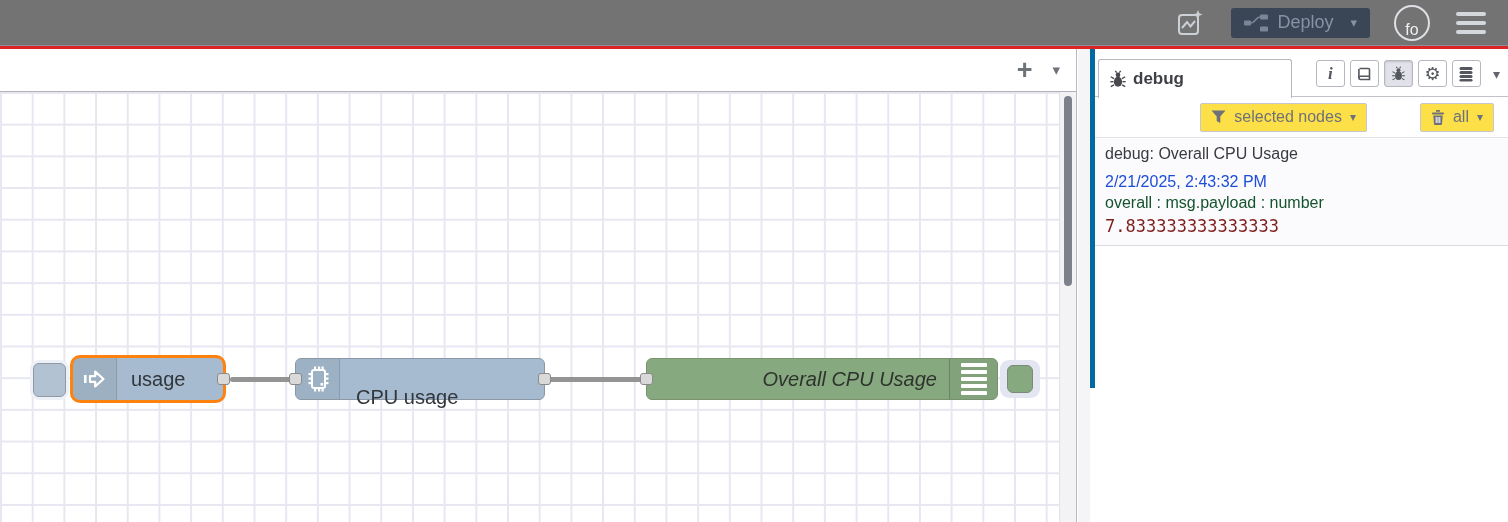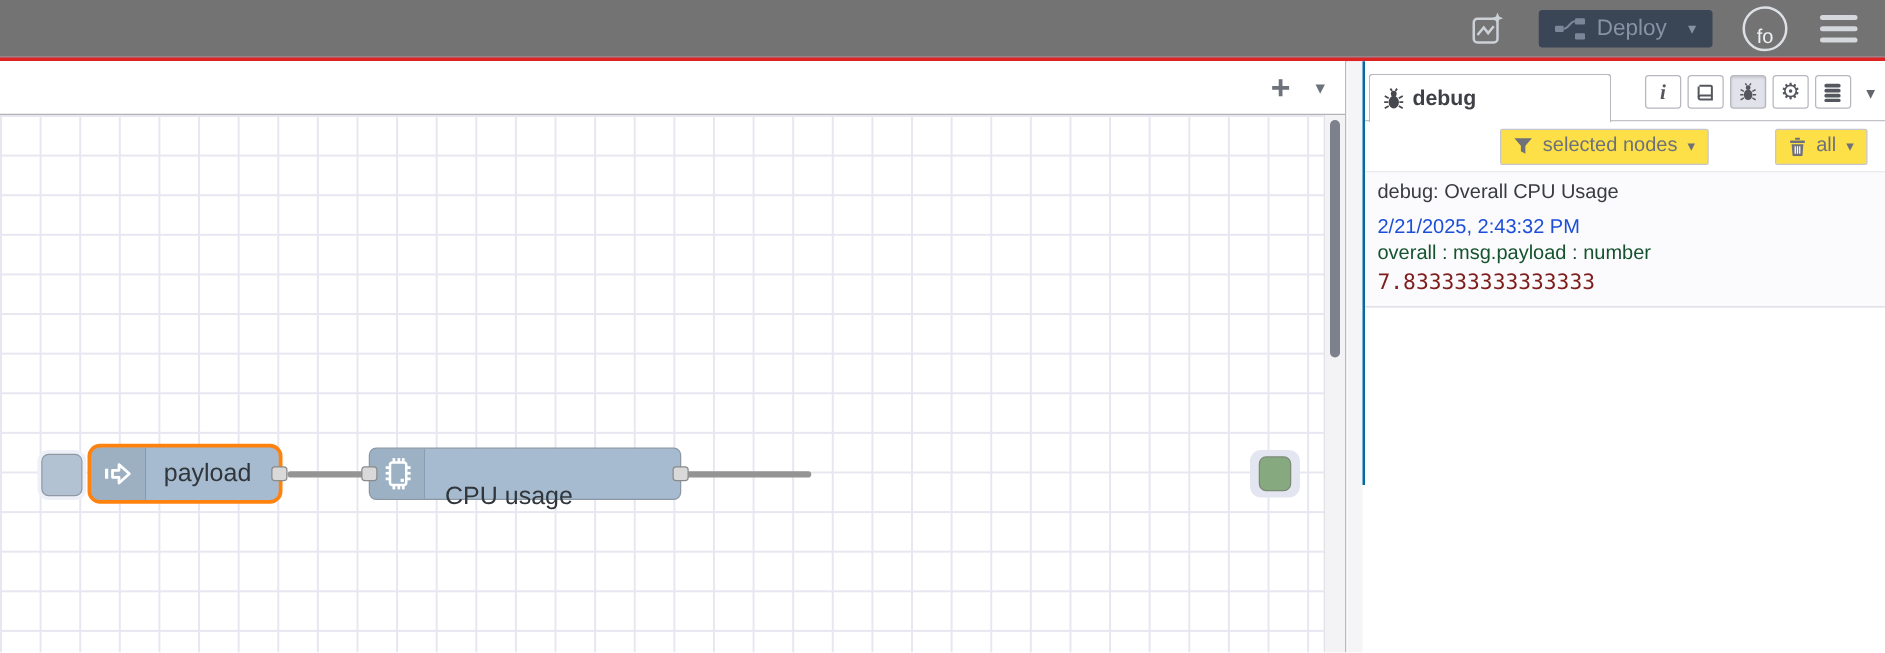--- a/index.html
+++ b/index.html
@@ -81,21 +81,21 @@
   
   .v-scroll { position:absolute; right:0; top:43px; width:17px; height:430px;
     background:#f3f3f6; border-left:1px solid #e2e2e6; }
   .v-scroll .thumb { position:absolute; left:4px; top:4px; width:8px; height:190px;
     background:#7c818b; border-radius:4px; cursor:grab; }
 
   .splitter { position:absolute; left:1078px; top:49px; width:12px; height:473px; background:#f5f5f8; cursor:col-resize;}
 
   
   .sidebar { position:absolute; left:1090px; top:49px; width:418px; height:339px;
-    background:#fff; border-left:2px solid #0369a1; }
+    background:#fff; border-left:5px solid #0369a1; }
   .sb-header { position:relative; height:48px; border-bottom:1px solid #c2c2c8; background:#fff; }
   .debug-tab { position:absolute; left:3px; top:10px; width:194px; height:39px; background:#fff;
     border:1px solid #b7b7bd; border-bottom:none; border-radius:3px 3px 0 0; z-index:2;
     display:flex; align-items:center; gap:6px; padding-left:10px; cursor:pointer; }
   .debug-tab .lbl { font-size:17px; font-weight:700; color:#3e4046; }
   .sb-icons { position:absolute; right:8px; top:11px; display:flex; align-items:center; gap:5px; }
   .mini-btn { width:29px; height:27px; background:#fff; border:1px solid #b7b7bf; border-radius:3px;
     display:flex; align-items:center; justify-content:center; color:#55575e; cursor:pointer;
     font-family:"DejaVu Sans", sans-serif; }
   .mini-btn.active { background:#e1e2ea; box-shadow:inset 0 1px 2px rgba(0,0,0,.15); }
@@ -178,21 +178,21 @@
 
       <div class="node inject-node">
         <div class="icon-region">
           <span>
             <svg width="24" height="22" viewBox="0 0 24 22">
               <rect x="1" y="7" width="2.6" height="8" fill="#fff"></rect>
               <path d="M7 8.2 h5.2 V3.6 L20.5 11 L12.2 18.4 V13.8 H7 z" fill="none" stroke="#fff" stroke-width="2.2" stroke-linejoin="round"></path>
             </svg>
           </span>
         </div>
-        <span class="label">payload</span>
+        <span class="label">usage</span>
         <span class="port out"></span>
       </div>
 
       <div class="node cpu-node">
         <div class="icon-region">
           <span>
             <svg width="26" height="28" viewBox="0 0 26 28">
               <rect x="7" y="5" width="13" height="18" rx="2" fill="none" stroke="#fff" stroke-width="2"></rect>
               <g fill="#fff">
                 <rect x="3.5" y="8" width="3" height="2.2"></rect>
@@ -210,20 +210,31 @@
                 <rect x="15.5" y="18" width="2.6" height="2.6"></rect>
               </g>
             </svg>
           </span>
         </div>
         <span class="label">CPU usage</span>
         <span class="port in"></span>
         <span class="port out"></span>
       </div>
 
+      <div class="node debug-node">
+        <span class="label">Overall CPU Usage</span>
+        <div class="icon-region">
+          <i></i>
+            <i></i>
+            <i></i>
+            <i></i>
+            <i></i>
+        </div>
+        <span class="port in"></span>
+      </div>
 
       <div class="debug-btn-outer">
         <div class="inner"></div>
       </div>
 
     </div>
 
     <div class="v-scroll">
       <div class="thumb"></div>
     </div>

